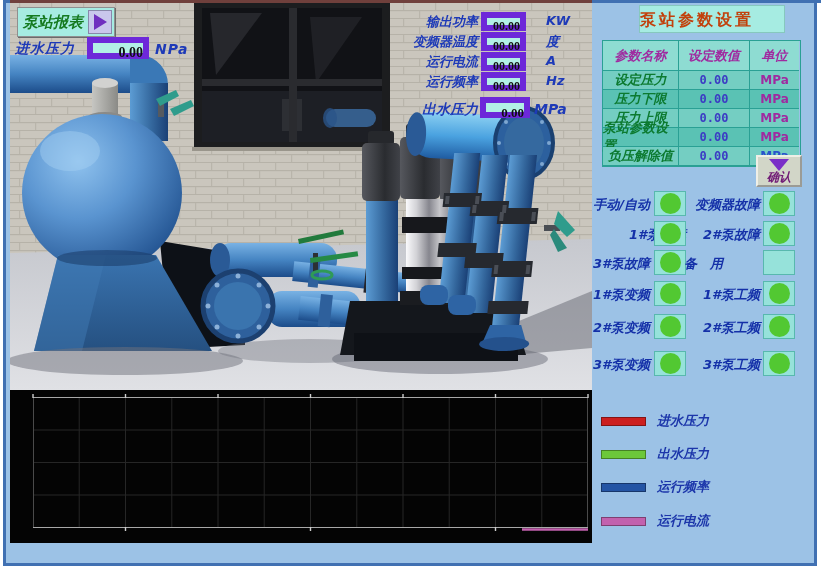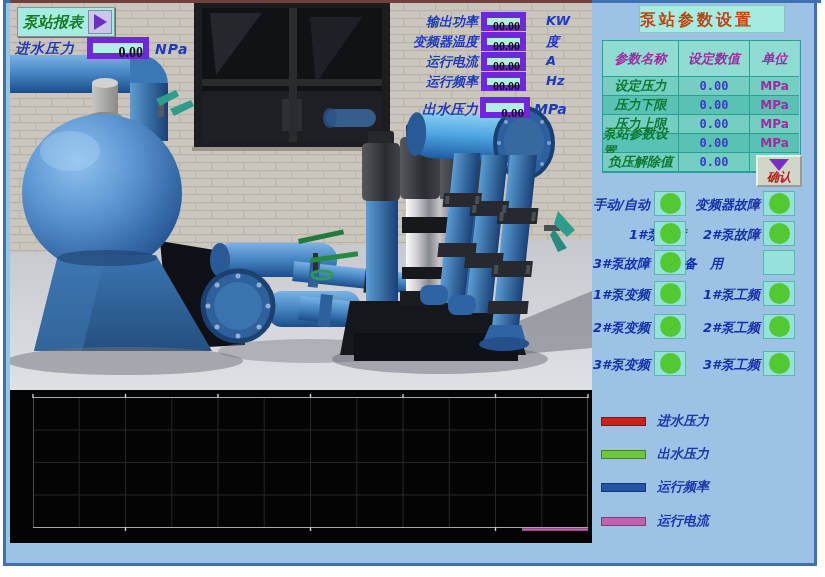--- a/index.html
+++ b/index.html
@@ -43,35 +43,35 @@
 
   
   .settings-title{position:absolute;left:639px;top:5px;width:146px;height:28px;line-height:28px;
         background:#a6ece2;border:1px solid #86c8be;color:#c2410c;font-weight:bold;
         font-size:16px;text-align:left;letter-spacing:3px;box-sizing:border-box}
   .ptable{position:absolute;left:602px;top:40px;width:199px;border:1px solid #2aa094;box-sizing:border-box}
   .trow{display:grid;grid-template-columns:76px 71px 49px}
   .trow>div{border-right:1px solid #2aa094;border-bottom:1px solid #2aa094;display:flex;
         align-items:center;justify-content:center;height:19px;box-sizing:border-box}
   .trow>div:last-child{border-right:none}
-  .trow.hdr>div{height:36px;background:#8edcd2;color:#a02aa0;font-weight:bold;
+  .trow.hdr>div{height:30px;background:#8edcd2;color:#a02aa0;font-weight:bold;
         font-size:13px;font-style:italic}
   .trow.odd>div{background:#74cec2}
   .trow.even>div{background:#5ac2b4}
   .tname{color:#0c7a30;font-weight:bold;font-style:italic;font-size:13px}
   .tval{color:#3c3cc4;font-weight:bold;font-size:12px;font-family:"DejaVu Sans Mono",monospace;cursor:pointer}
   .tunit{color:#a02aa0;font-weight:bold;font-size:12px}
   .trow.last .tunit{color:#2a52cc}
 
   .confirm-btn{position:absolute;left:756px;top:155px;width:46px;height:32px;background:#d2d6c8;
         border:2px outset #efefe6;display:flex;flex-direction:column;align-items:center;
         justify-content:center;cursor:pointer;box-sizing:border-box}
   .confirm-tri{width:0;height:0;border-left:10px solid transparent;border-right:10px solid transparent;
         border-top:12px solid #7a2ec8;margin-bottom:0}
-  .confirm-lbl{color:#b91c1c;font-weight:bold;font-size:12px;font-style:italic;line-height:13px}
+  .confirm-lbl{color:#701a75;font-weight:bold;font-size:12px;font-style:italic;line-height:13px}
 
   
   .st-lbl{position:absolute;color:#1430a8;font-weight:bold;font-style:italic;font-size:13px;
         white-space:pre;text-align:right}
   .st-box{position:absolute;width:32px;height:25px;background:#96e2da;border:1px solid #58b8ae;
         display:flex;align-items:center;justify-content:center;box-sizing:border-box}
   .st-dot{width:21px;height:21px;border-radius:50%}
 
   
   .lg-bar{position:absolute;left:601px;width:43px;height:7px;border:1px solid rgba(0,0,0,.35);box-sizing:content-box}

